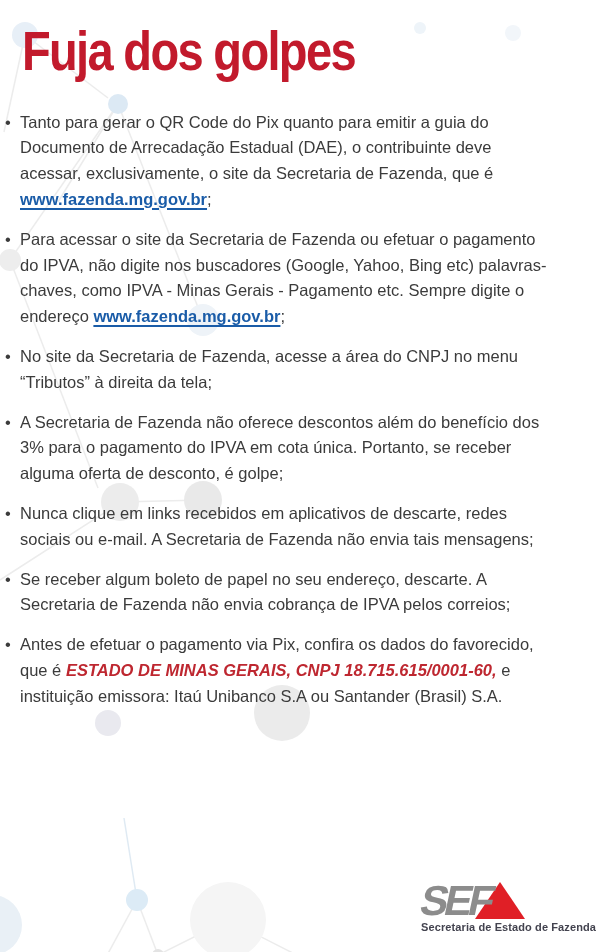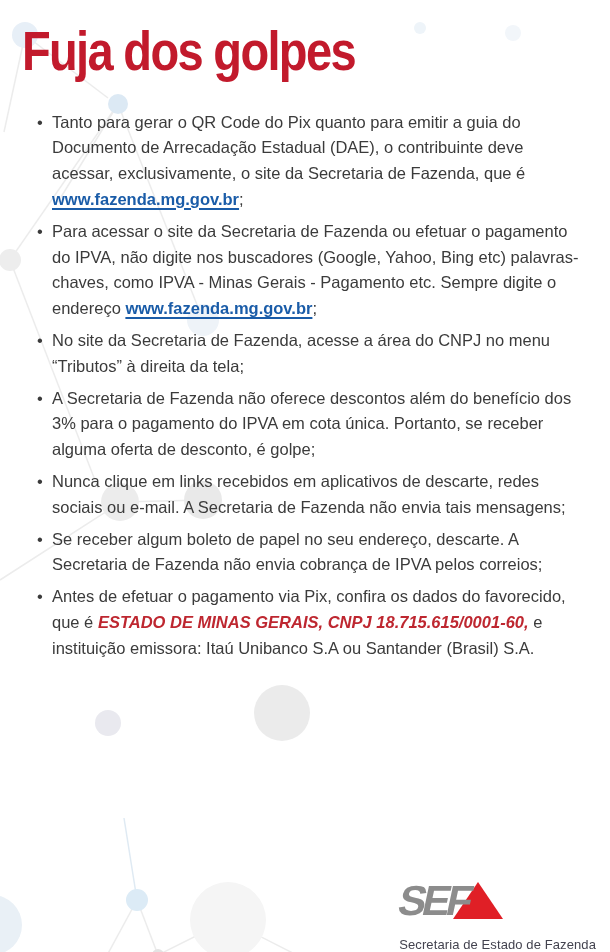--- a/index.html
+++ b/index.html
@@ -42,30 +42,30 @@
     color:var(--title-red);
     letter-spacing:-2px;
     transform:scaleX(0.84);
     transform-origin:left top;
     white-space:nowrap;
     line-height:1.1;
   }
   ul.tips{
     list-style:none;
     margin-top:28px;
-    padding-left:52px;
+    padding-left:20px;
     width:582px;
   }
   ul.tips li{
     position:relative;
     font-size:16.5px;
     line-height:25.8px;
     max-width:535px;
   }
-  ul.tips li + li{margin-top:6px;}
+  ul.tips li + li{margin-top:14px;}
   ul.tips li::before{
     content:"\2022";
     position:absolute;
     left:-15px;
     top:0;
     color:var(--body-text);
     font-size:16.5px;
   }
   .seg-normal{font-weight:normal;color:var(--body-text);}
   .seg-bold{font-weight:normal;color:var(--body-text);}
@@ -100,23 +100,23 @@
   }
   .logo-triangle{
     width:0;height:0;
     border-left:25px solid transparent;
     border-right:25px solid transparent;
     border-bottom:37px solid var(--logo-red);
     margin-left:-16px;
     margin-bottom:-1px;
   }
   .logo-caption{
-    margin-top:19px;
-    font-size:13px;
-    font-weight:normal;
+    margin-top:3px;
+    font-size:11px;
+    font-weight:bold;
     color:var(--logo-caption);
     letter-spacing:0.1px;
     white-space:nowrap;
   }
 </style>
 </head>
 <body>
 
 <div class="page">
 

